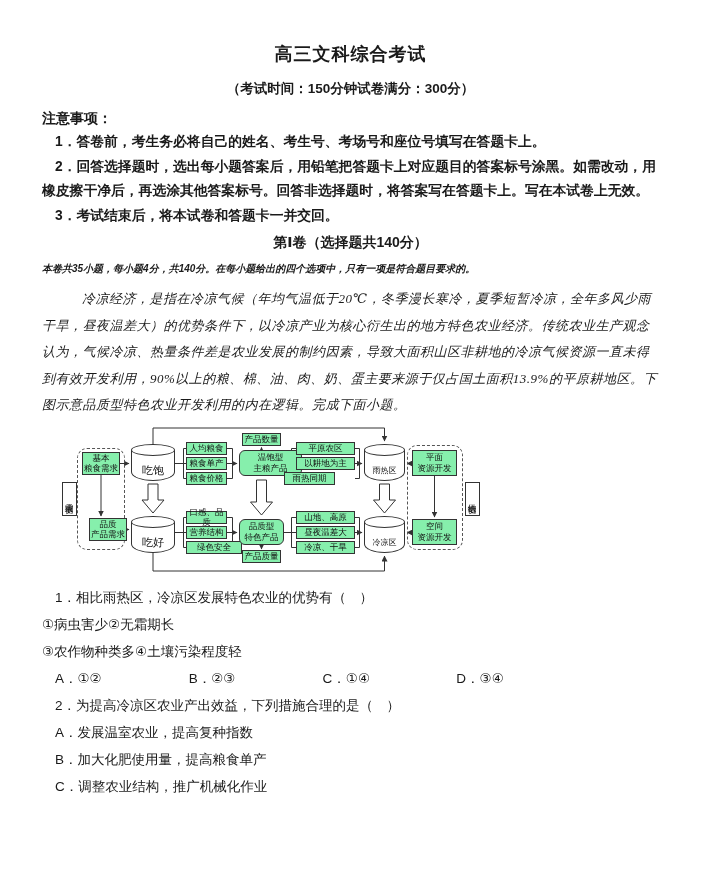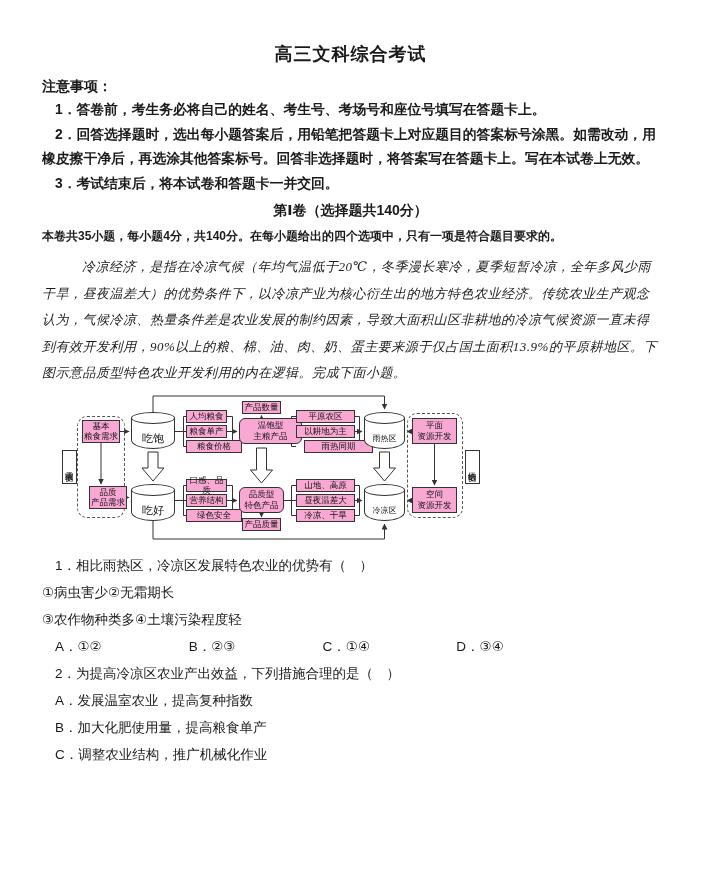--- a/index.html
+++ b/index.html
@@ -7,32 +7,32 @@
     position:relative; width:701px; height:877px; margin:0 auto;
     background:#ffffff; color:#1a1a1a; overflow:hidden;
     font-family:"Liberation Sans","DejaVu Sans",sans-serif;
   }
   .title { padding-top:42px; text-align:center; font-size:18px; font-weight:bold; letter-spacing:1px; }
   .subtitle { margin-top:14px; text-align:center; font-size:13.5px; font-weight:bold; }
   .notice-head { margin:12px 40px 0 42px; font-size:14px; font-weight:bold; }
   .notices { margin:2px 40px 0 42px; font-size:13.8px; font-weight:bold; }
   .notice-item { line-height:24.5px; text-indent:13px; }
   .section-head { margin-top:6px; text-align:center; font-size:14px; font-weight:bold; }
-  .section-intro { margin:4px 42px 0 42px; font-size:12px; font-weight:bold; line-height:25px; }
+  .section-intro { margin:4px 42px 0 42px; font-size:10px; font-weight:bold; line-height:25px;font-style:italic; }
   .passage {
     margin:5px 40px 0 42px; font-size:13px; line-height:26.5px;
     font-style:italic; text-indent:40px; letter-spacing:0.5px;
     font-family:"Liberation Serif","DejaVu Serif",serif;
   }
 
   
   .diagram { position:relative; width:434px; height:152px; margin:5px 0 0 56px; }
   .connectors { position:absolute; left:0; top:0; z-index:0; }
   .dbox {
-    position:absolute; box-sizing:border-box; border:1px solid #333; background:#f9a8d4;
+    position:absolute; box-sizing:border-box; border:1px solid #333; background:#86efac;
     display:flex; align-items:center; justify-content:center; text-align:center;
     font-size:8.5px; line-height:1.2; white-space:pre-line; z-index:2; color:#111;
   }
   .rounded { border-radius:6px; }
   .dashed-wrap { position:absolute; box-sizing:border-box; border:1px dashed #555; border-radius:10px; z-index:1; }
   .vlabel {
     position:absolute; box-sizing:border-box; border:1px solid #333; background:#fff;
     writing-mode:vertical-rl; text-orientation:upright; font-size:8.5px; letter-spacing:1px;
     display:flex; align-items:center; justify-content:center; z-index:2; color:#111;
   }
@@ -51,20 +51,21 @@
   .choice-row { line-height:27px; padding-left:13px; }
   .choice-row .choice { display:inline-block; width:130px; }
   .choice-row .choice:last-child { width:auto; }
 </style>
 </head>
 <body>
 
 <div class="page">
 
   <div class="title">高三文科综合考试</div>
+  <div class="subtitle">（考试时间：150分钟试卷满分：300分）</div>
 
   <div class="notice-head">注意事项：</div>
   <div class="notices">
     <div class="notice-item">1．答卷前，考生务必将自己的姓名、考生号、考场号和座位号填写在答题卡上。</div>
     <div class="notice-item">2．回答选择题时，选出每小题答案后，用铅笔把答题卡上对应题目的答案标号涂黑。如需改动，用橡皮擦干净后，再选涂其他答案标号。回答非选择题时，将答案写在答题卡上。写在本试卷上无效。</div>
     <div class="notice-item">3．考试结束后，将本试卷和答题卡一并交回。</div>
   </div>
 
   <div class="section-head">第Ⅰ卷（选择题共140分）</div>
   <div class="section-intro">本卷共35小题，每小题4分，共140分。在每小题给出的四个选项中，只有一项是符合题目要求的。</div>
@@ -134,29 +135,29 @@
       <div class="cyl-lbl">吃饱</div>
     </div>
     <div class="cyl" style="left:75px; top:92px; width:44px; height:37px;">
       <div class="cyl-top"></div>
       <div class="cyl-bod"></div>
       <div class="cyl-lbl">吃好</div>
     </div>
 
     <div class="dbox" style="left:130px; top:18px; width:41px; height:13px;">人均粮食</div>
     <div class="dbox" style="left:130px; top:33px; width:41px; height:13px;">粮食单产</div>
-    <div class="dbox" style="left:130px; top:48px; width:56px; height:13px;">粮食价格</div>
+    <div class="dbox" style="left:130px; top:48px; width:41px; height:13px;">粮食价格</div>
 
     <div class="dbox" style="left:186px; top:9px; width:39px; height:13px;">产品数量</div>
     <div class="dbox rounded" style="left:183px; top:26px; width:63px; height:26px;">温饱型
 主粮产品</div>
 
     <div class="dbox" style="left:240px; top:18px; width:59px; height:13px;">平原农区</div>
     <div class="dbox" style="left:240px; top:33px; width:59px; height:13px;">以耕地为主</div>
-    <div class="dbox" style="left:248px; top:48px; width:69px; height:13px;">雨热同期</div>
+    <div class="dbox" style="left:228px; top:48px; width:51px; height:13px;">雨热同期</div>
 
     <div class="cyl" style="left:308px; top:20px; width:41px; height:37px;">
       <div class="cyl-top"></div>
       <div class="cyl-bod"></div>
       <div class="cyl-lbl" style="font-size:8px;">雨热区</div>
     </div>
 
     <div class="dbox" style="left:130px; top:87px; width:41px; height:13px;">口感、品质</div>
     <div class="dbox" style="left:130px; top:102px; width:41px; height:13px;">营养结构</div>
     <div class="dbox" style="left:130px; top:117px; width:56px; height:13px;">绿色安全</div>

